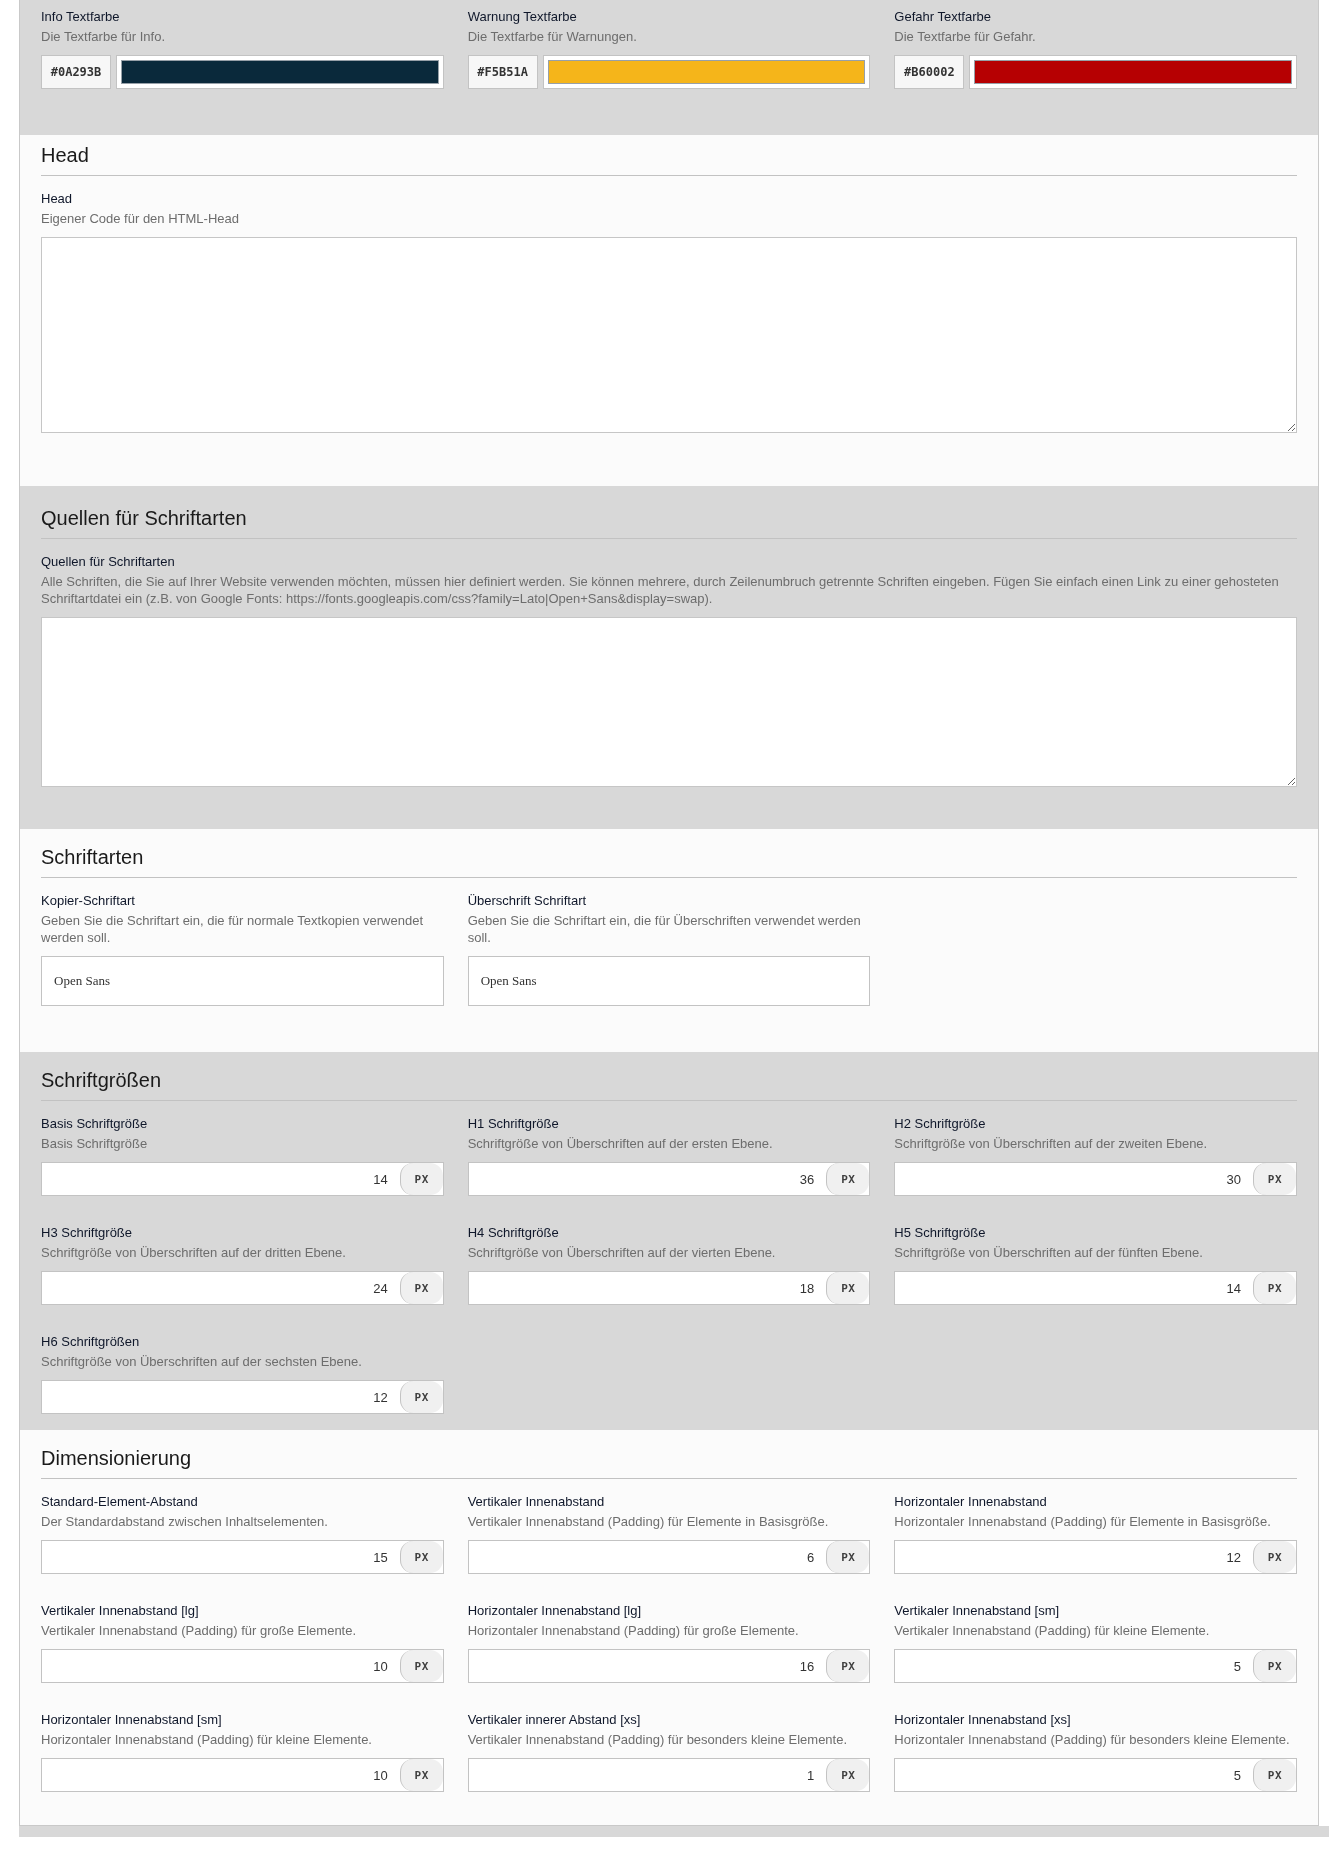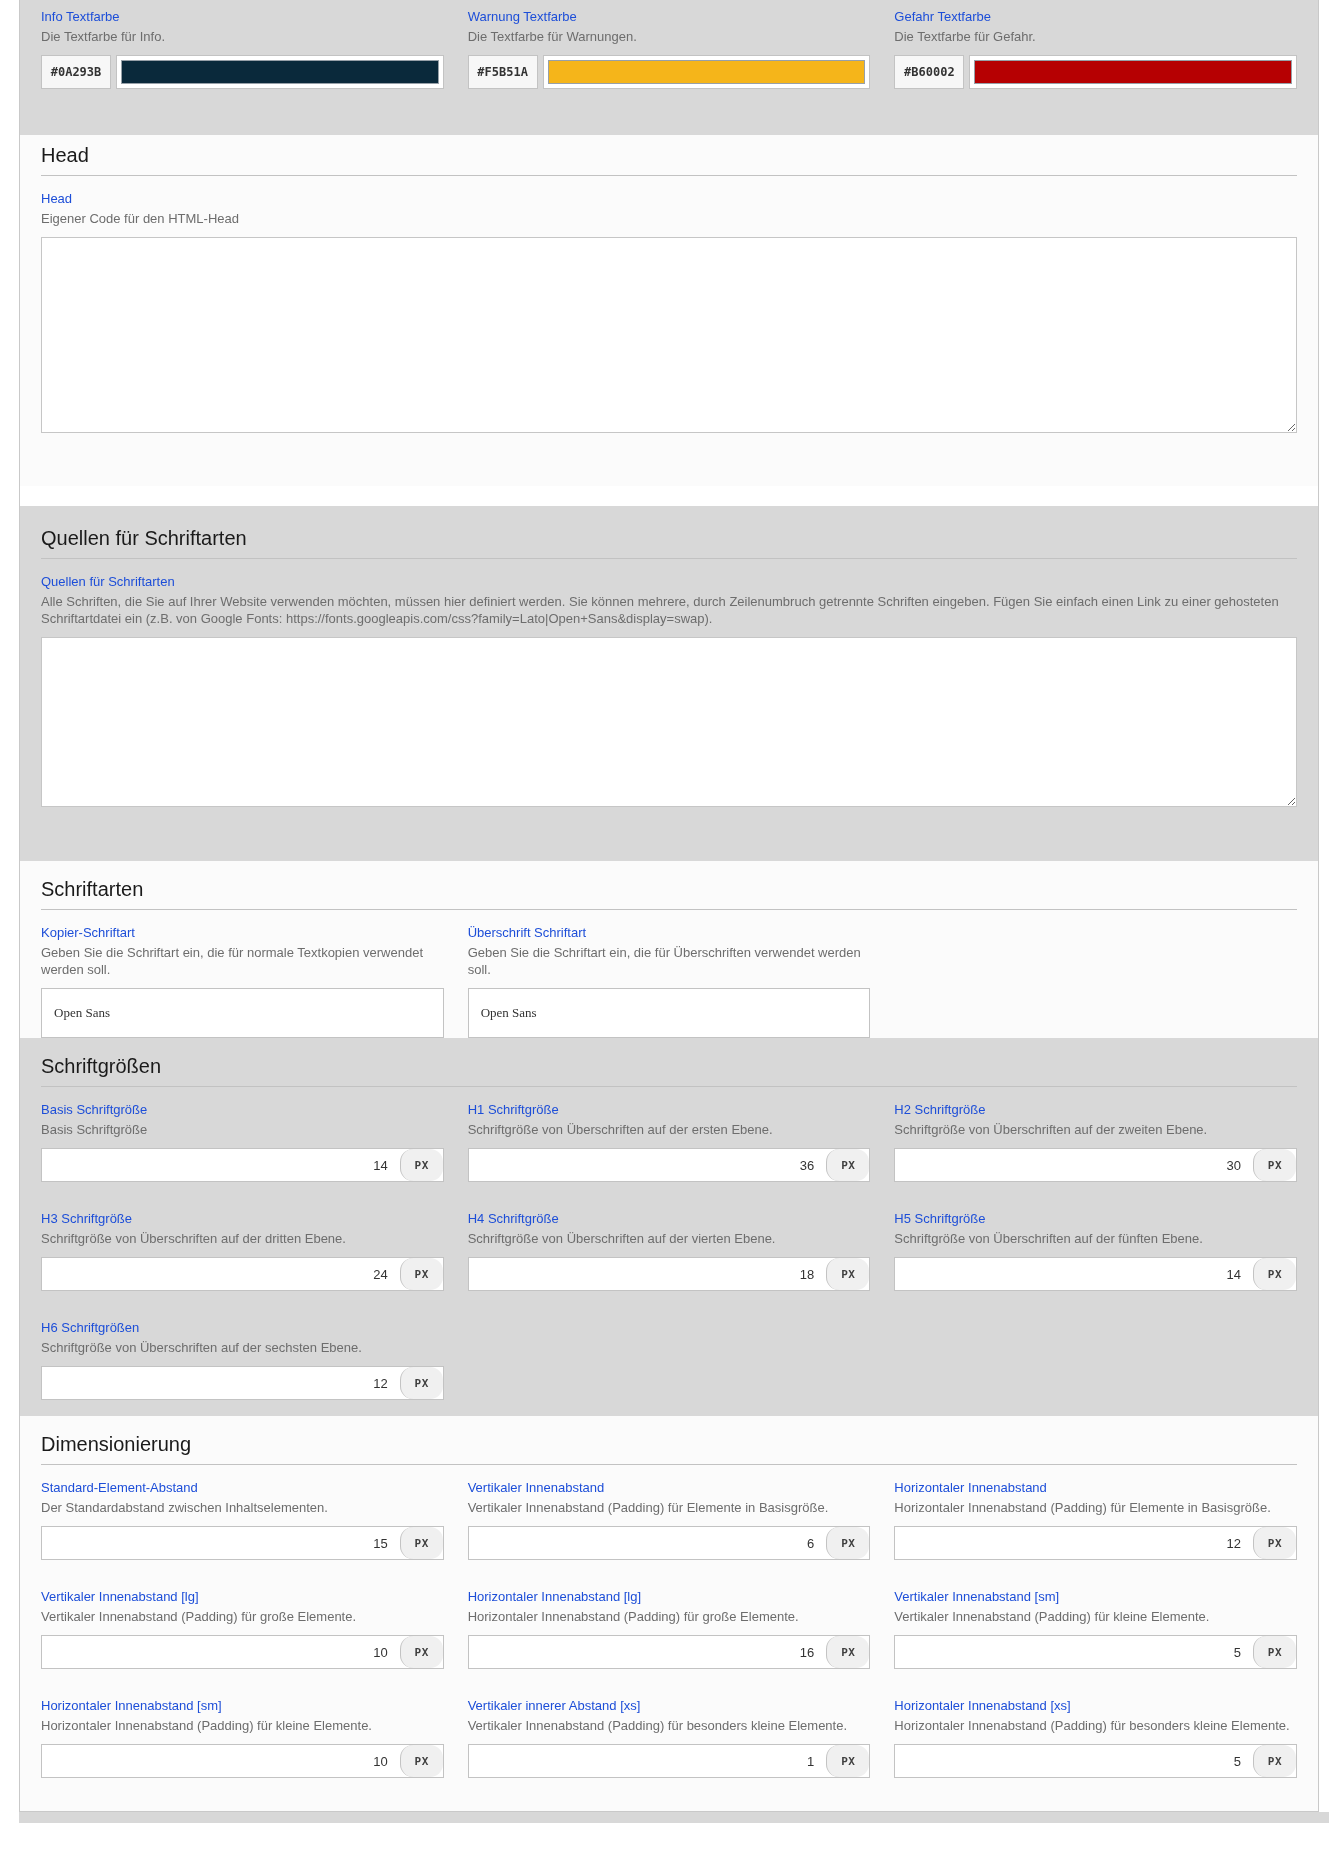--- a/index.html
+++ b/index.html
@@ -4,28 +4,28 @@
 <style>
   html,body{margin:0;padding:0;background:#ffffff;}
   body{width:1329px;font-family:"Liberation Sans",sans-serif;-webkit-font-smoothing:antialiased;}
   .container{margin-left:19px;width:1300px;box-sizing:border-box;
     border-left:1px solid #c9c9c9;border-right:1px solid #c9c9c9;border-bottom:1px solid #c9c9c9;}
   .band{padding-left:21px;padding-right:21px;box-sizing:border-box;}
   .band.gray{background:#d8d8d8;}
   .band.light{background:#fbfbfb;}
   .band-colors{padding-top:8px;padding-bottom:46px;}
   .band-head{padding-top:8px;padding-bottom:53px;}
-  .band-sources{padding-top:20px;padding-bottom:54px;margin-top:20px;}
-  .band-fonts{padding-top:16px;}
+  .band-sources{padding-top:20px;padding-bottom:42px;}
+  .band-fonts{padding-top:16px;padding-bottom:46px;}
   .band-sizes{padding-top:16px;padding-bottom:16px;}
   .band-dims{padding-top:16px;padding-bottom:33px;}
   h2.sec-title{margin:0 0 8px;font-size:20px;line-height:24px;font-weight:400;color:#1a1a1a;}
   .rule{border:0;border-top:1px solid #c2c2c2;margin:0 0 14px;}
   .grid3{display:grid;grid-template-columns:repeat(3,1fr);column-gap:24px;row-gap:28px;align-items:stretch;}
-  .field-label{font-size:13px;line-height:17px;color:#1d4ed8;margin-bottom:3px;}
+  .field-label{font-size:13px;line-height:17px;color:#0f172a;margin-bottom:3px;}
   .field-desc{font-size:13px;line-height:17px;color:#6d6d6d;margin-bottom:10px;}
   
   .unit-input{display:flex;height:34px;border:1px solid #c3c3c3;background:#fff;box-sizing:border-box;}
   .unit-input input{flex:1;min-width:0;border:0;outline:none;background:transparent;
     text-align:right;padding:0 12px;font-family:"Liberation Sans",sans-serif;font-size:13px;color:#333;margin-left:24px;}
   .addon{width:42px;display:flex;align-items:center;justify-content:center;background:#f0f0f0;
     border-left:1px solid #c3c3c3;font-family:"DejaVu Sans Mono",monospace;font-size:11px;font-weight:700;
     color:#3f3f3f;letter-spacing:.5px;border-radius:13px;}
   
   .text-input{width:100%;box-sizing:border-box;height:50px;border:1px solid #c3c3c3;background:#fff;

